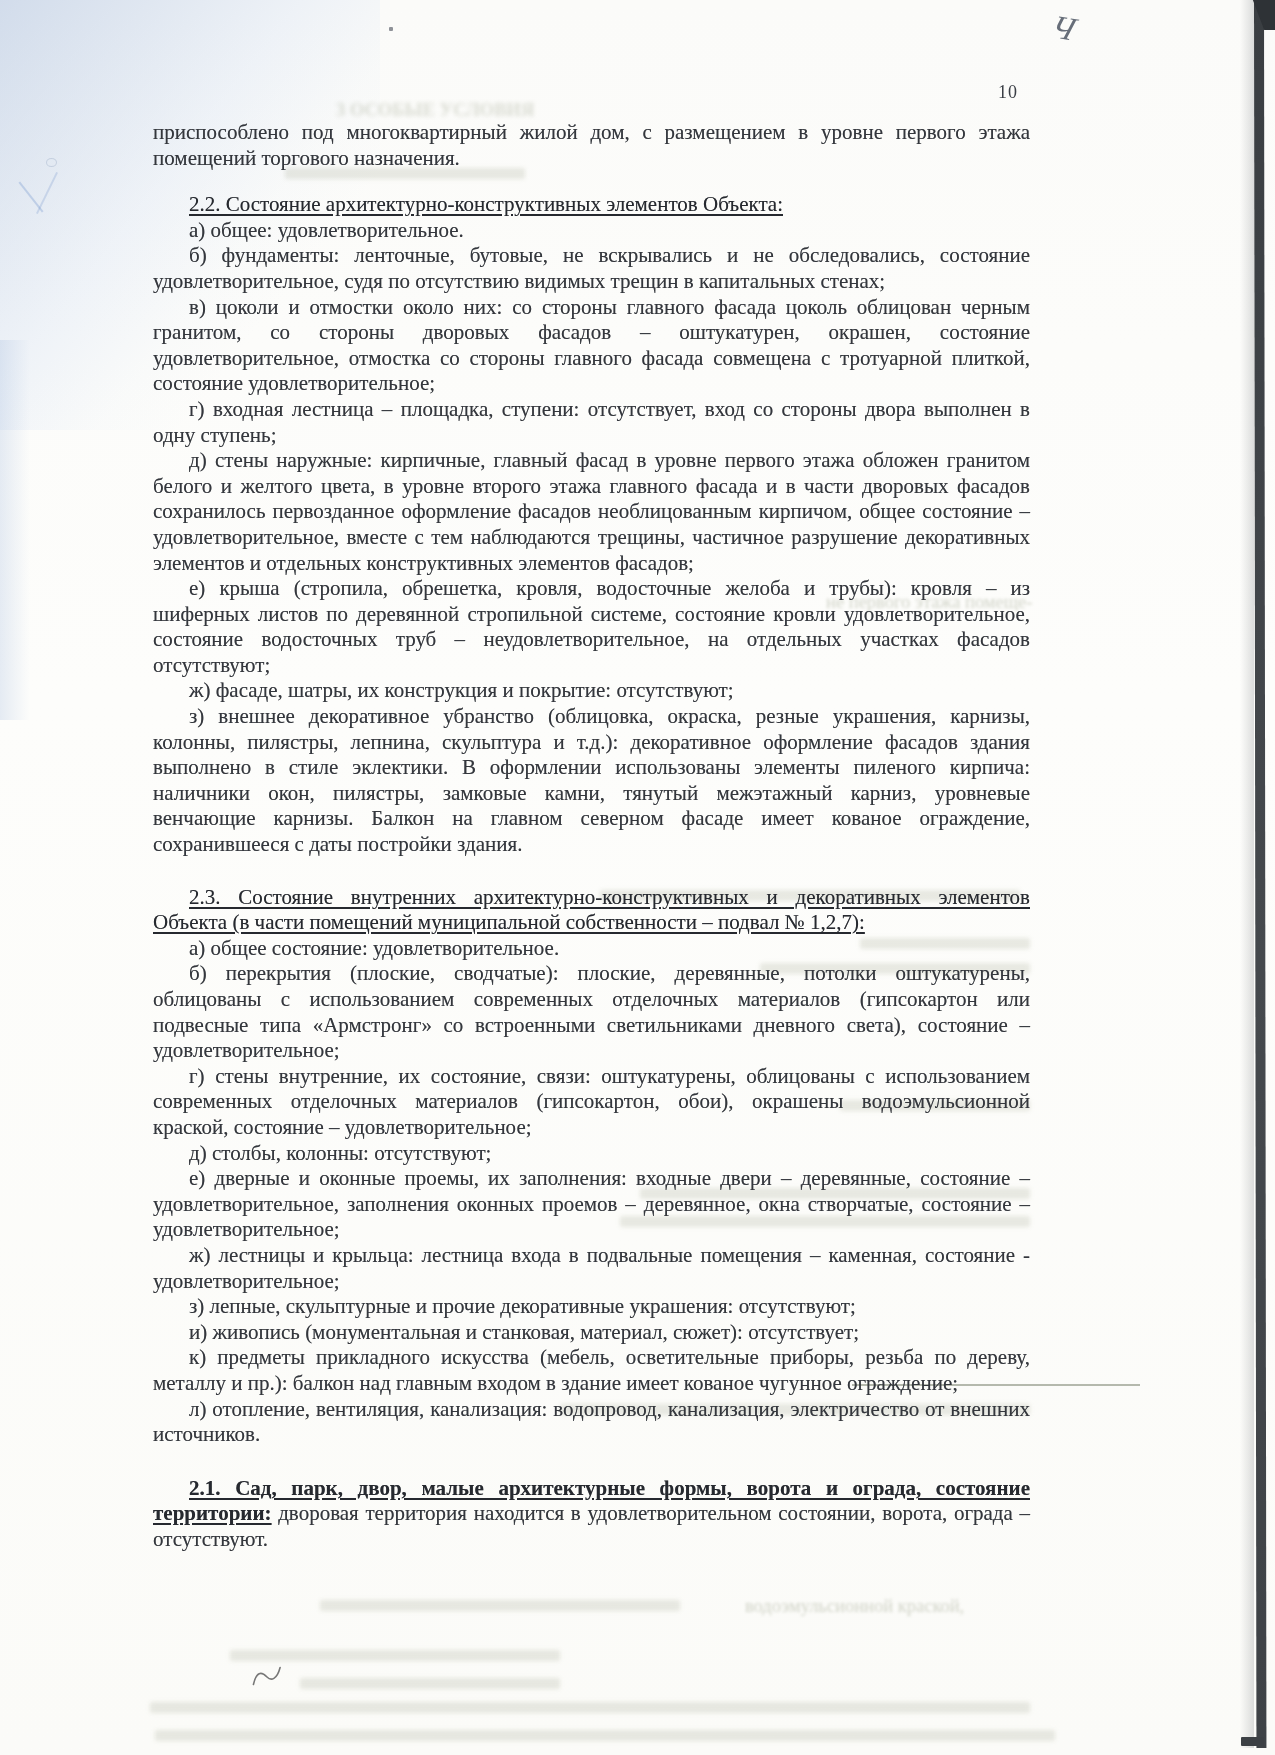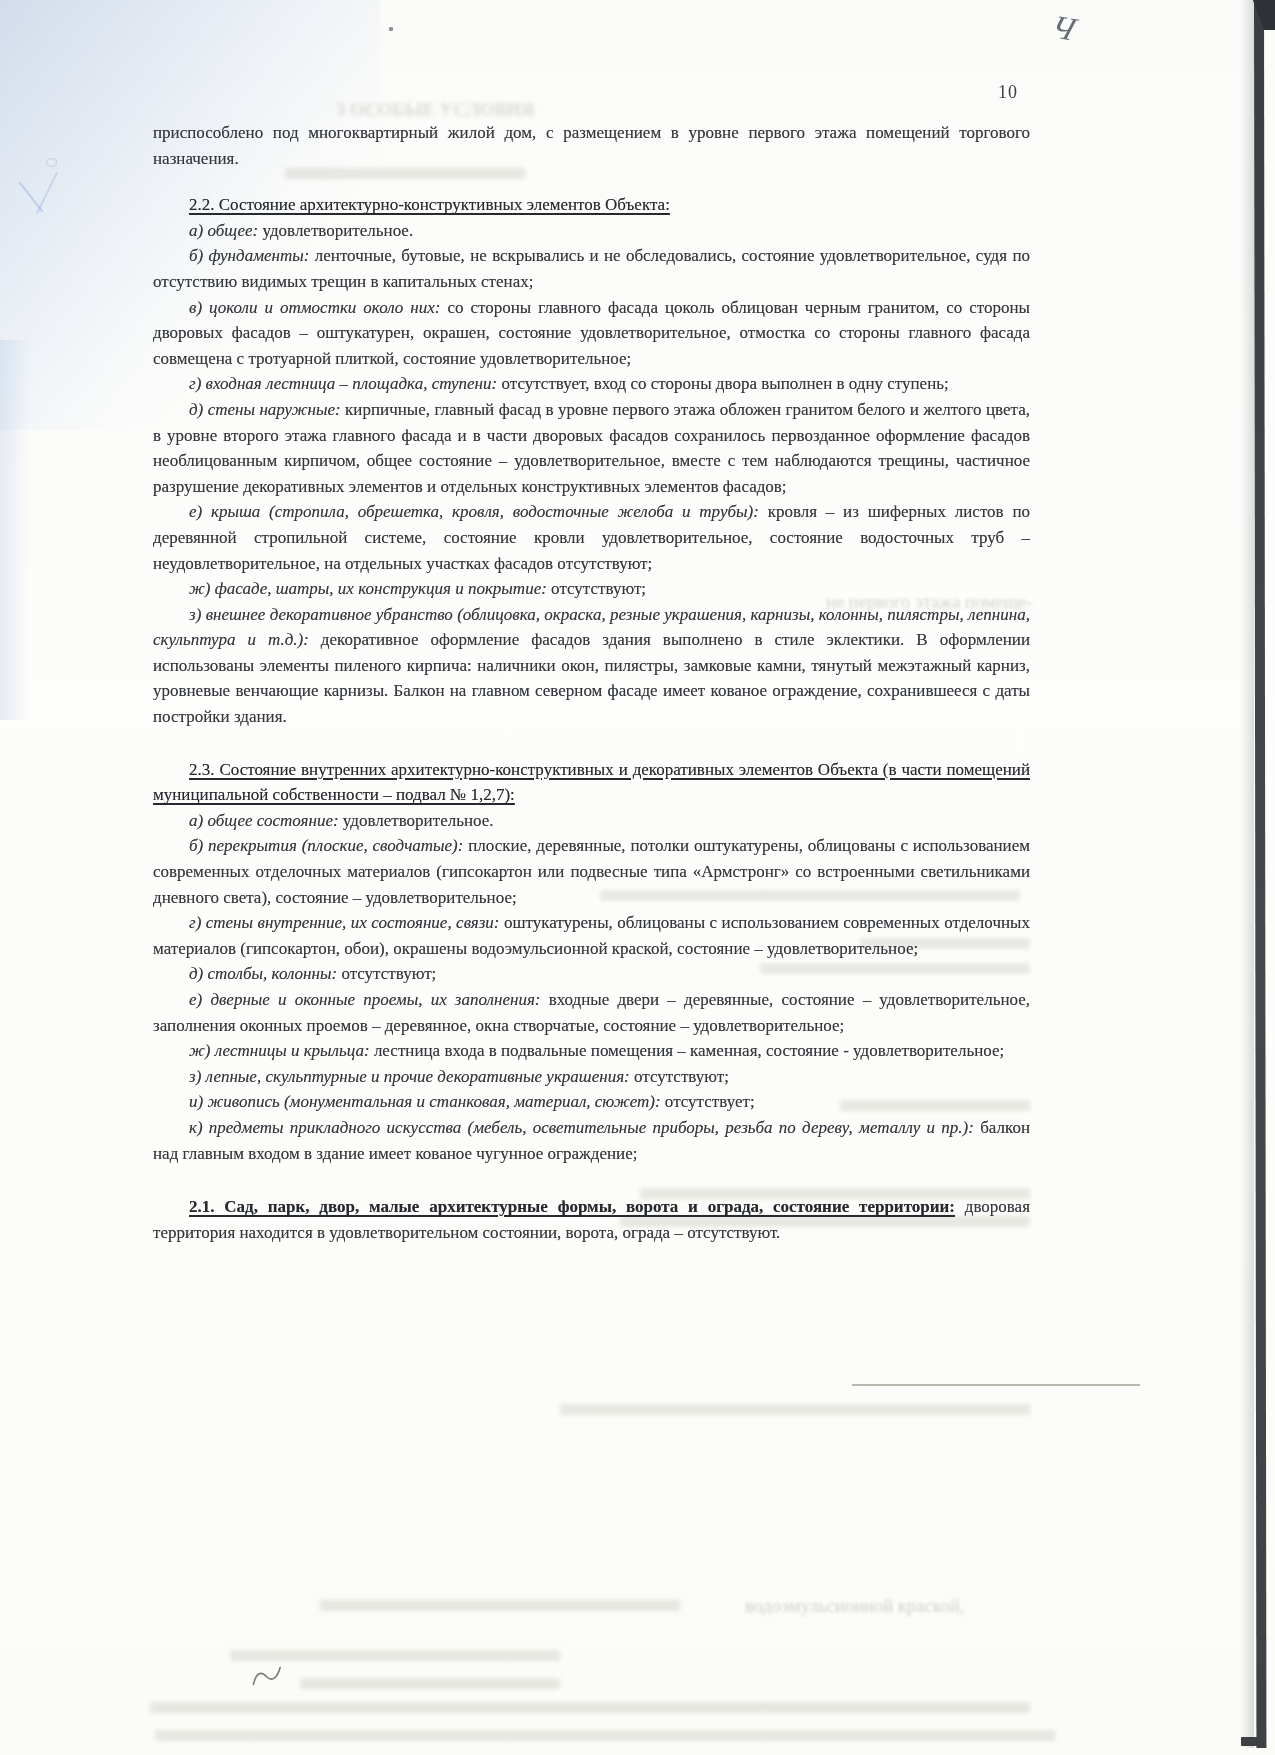--- a/index.html
+++ b/index.html
@@ -31,29 +31,29 @@
     font-style:italic;transform:rotate(9deg) skewX(-9deg);opacity:.82;}
   .page-num{position:absolute;left:998px;top:82px;font-size:18px;color:#3a3e45;letter-spacing:1px;}
   
   .ghost{position:absolute;pointer-events:none;color:#7e8668;opacity:.34;filter:blur(1.4px);
     font-size:18.5px;white-space:nowrap;}
   .ghost.bold{font-weight:bold;opacity:.28;filter:blur(2.2px);}
   .gstrip{position:absolute;pointer-events:none;background:rgba(128,138,106,.17);filter:blur(2.2px);border-radius:2px;height:11px;}
   .gline{position:absolute;pointer-events:none;background:rgba(95,105,80,.45);height:2px;filter:blur(.4px);}
   
   .content{position:absolute;left:153px;top:120px;width:877px;color:#34373d;
-    font-size:17px;line-height:25.6px;text-align:justify;
+    font-size:21px;line-height:25.6px;text-align:justify;
     text-shadow:0 0 .6px rgba(52,56,62,.5);}
   .content p{margin:0;text-indent:36px;}
   .content p.no-indent{text-indent:0;}
   .heading{font-weight:normal;color:#26292f;text-decoration:underline;text-decoration-thickness:1.8px;text-underline-offset:3px;}
   .h-2-2{margin-top:21px !important;}
   .h-2-3{margin-top:27px !important;}
   .p-2-4{margin-top:28px !important;}
-  .lead{font-style:italic;margin-top:16px;}
+  .lead{margin-top:16px;}
   .lead-bold{font-weight:bold;color:#26292f;text-decoration:underline;text-decoration-thickness:1.8px;text-underline-offset:3px;}
 </style>
 </head>
 <body>
 
 <div class="page">
 
   <div class="blue-wash"></div>
   <div class="left-streak"></div>
   <div class="pen-check-a"></div>
@@ -110,17 +110,18 @@
 
     <p><span class="lead">а) общее состояние:</span><span> удовлетворительное.</span></p>
     <p><span class="lead">б) перекрытия (плоские, сводчатые):</span><span> плоские, деревянные, потолки оштукатурены, облицованы с использованием современных отделочных материалов (гипсокартон или подвесные типа «Армстронг» со встроенными светильниками дневного света), состояние – удовлетворительное;</span></p>
     <p><span class="lead">г) стены внутренние, их состояние, связи:</span><span> оштукатурены, облицованы с использованием современных отделочных материалов (гипсокартон, обои), окрашены водоэмульсионной краской, состояние – удовлетворительное;</span></p>
     <p><span class="lead">д) столбы, колонны:</span><span> отсутствуют;</span></p>
     <p><span class="lead">е) дверные и оконные проемы, их заполнения:</span><span> входные двери – деревянные, состояние – удовлетворительное, заполнения оконных проемов – деревянное, окна створчатые, состояние – удовлетворительное;</span></p>
     <p><span class="lead">ж) лестницы и крыльца:</span><span> лестница входа в подвальные помещения – каменная, состояние - удовлетворительное;</span></p>
     <p><span class="lead">з) лепные, скульптурные и прочие декоративные украшения:</span><span> отсутствуют;</span></p>
     <p><span class="lead">и) живопись (монументальная и станковая, материал, сюжет):</span><span> отсутствует;</span></p>
     <p><span class="lead">к) предметы прикладного искусства (мебель, осветительные приборы, резьба по дереву, металлу и пр.):</span><span> балкон над главным входом в здание имеет кованое чугунное ограждение;</span></p>
+    <p><span class="lead">л) отопление, вентиляция, канализация:</span><span> водопровод, канализация, электричество от внешних источников.</span></p>
 
     <p class="p-2-4"><span class="lead-bold">2.1. Сад, парк, двор, малые архитектурные формы, ворота и ограда, состояние территории:</span><span> дворовая территория находится в удовлетворительном состоянии, ворота, ограда – отсутствуют.</span></p>
 
   </div>
 </div>
 
 </body></html>

